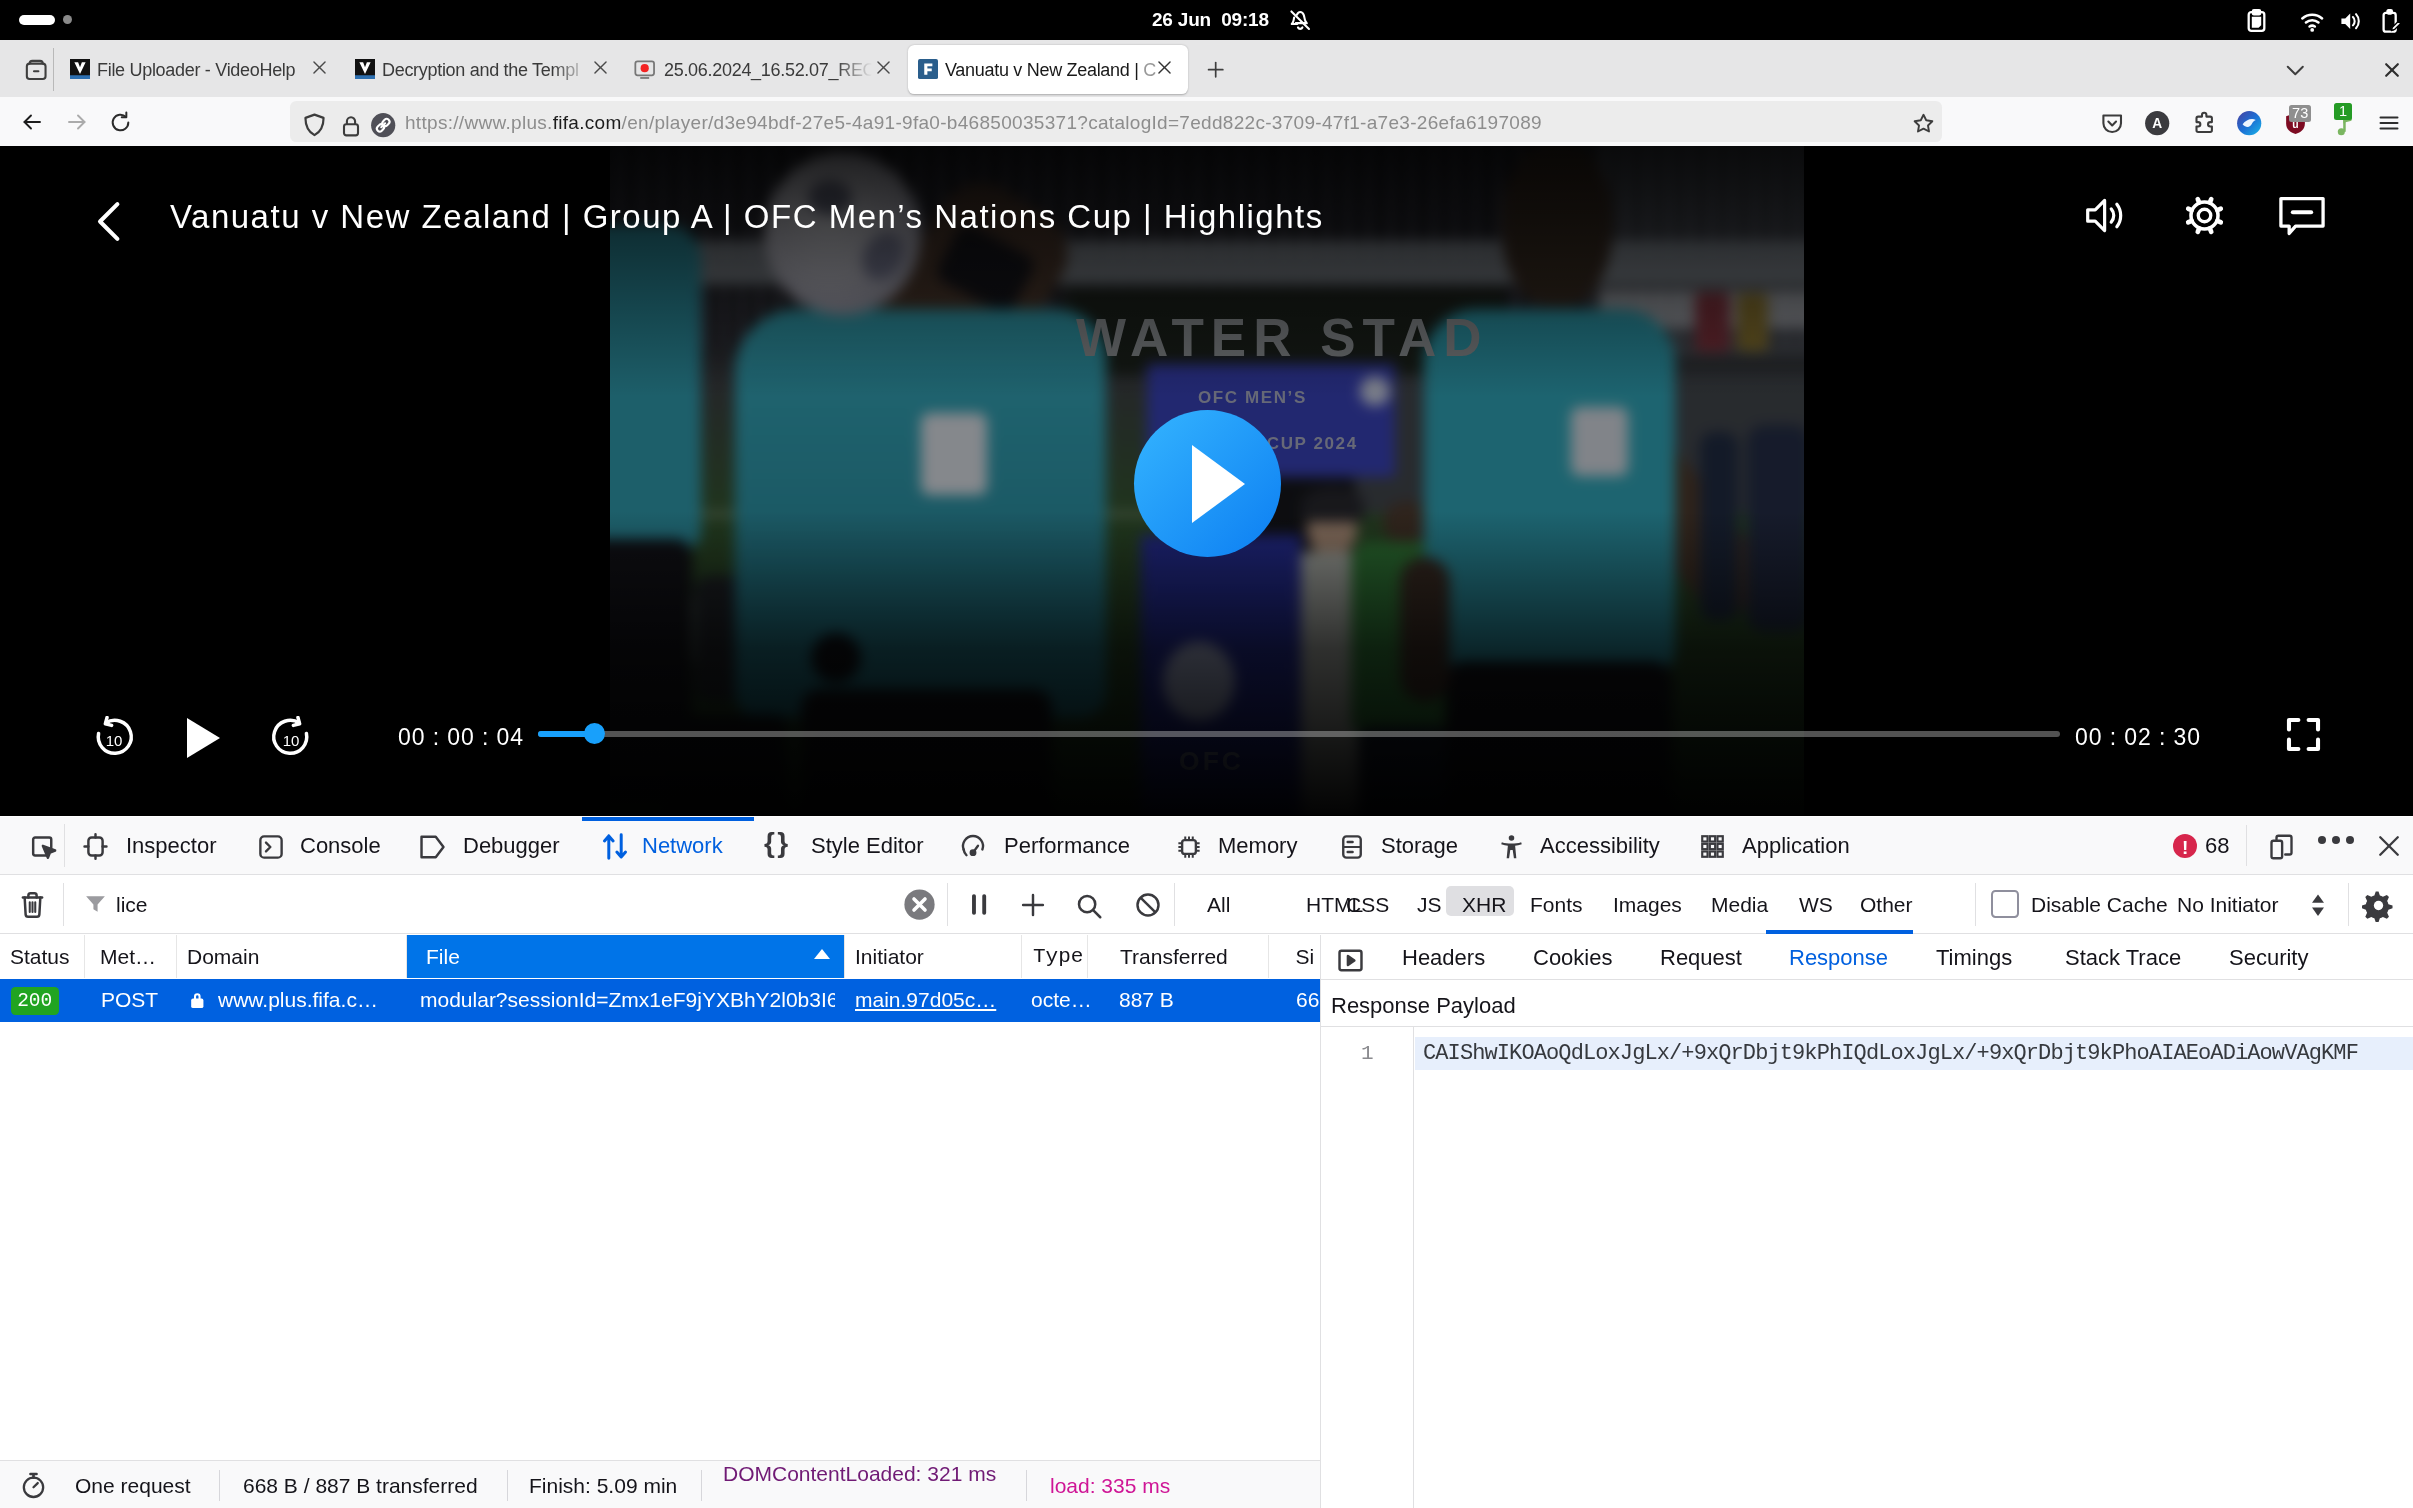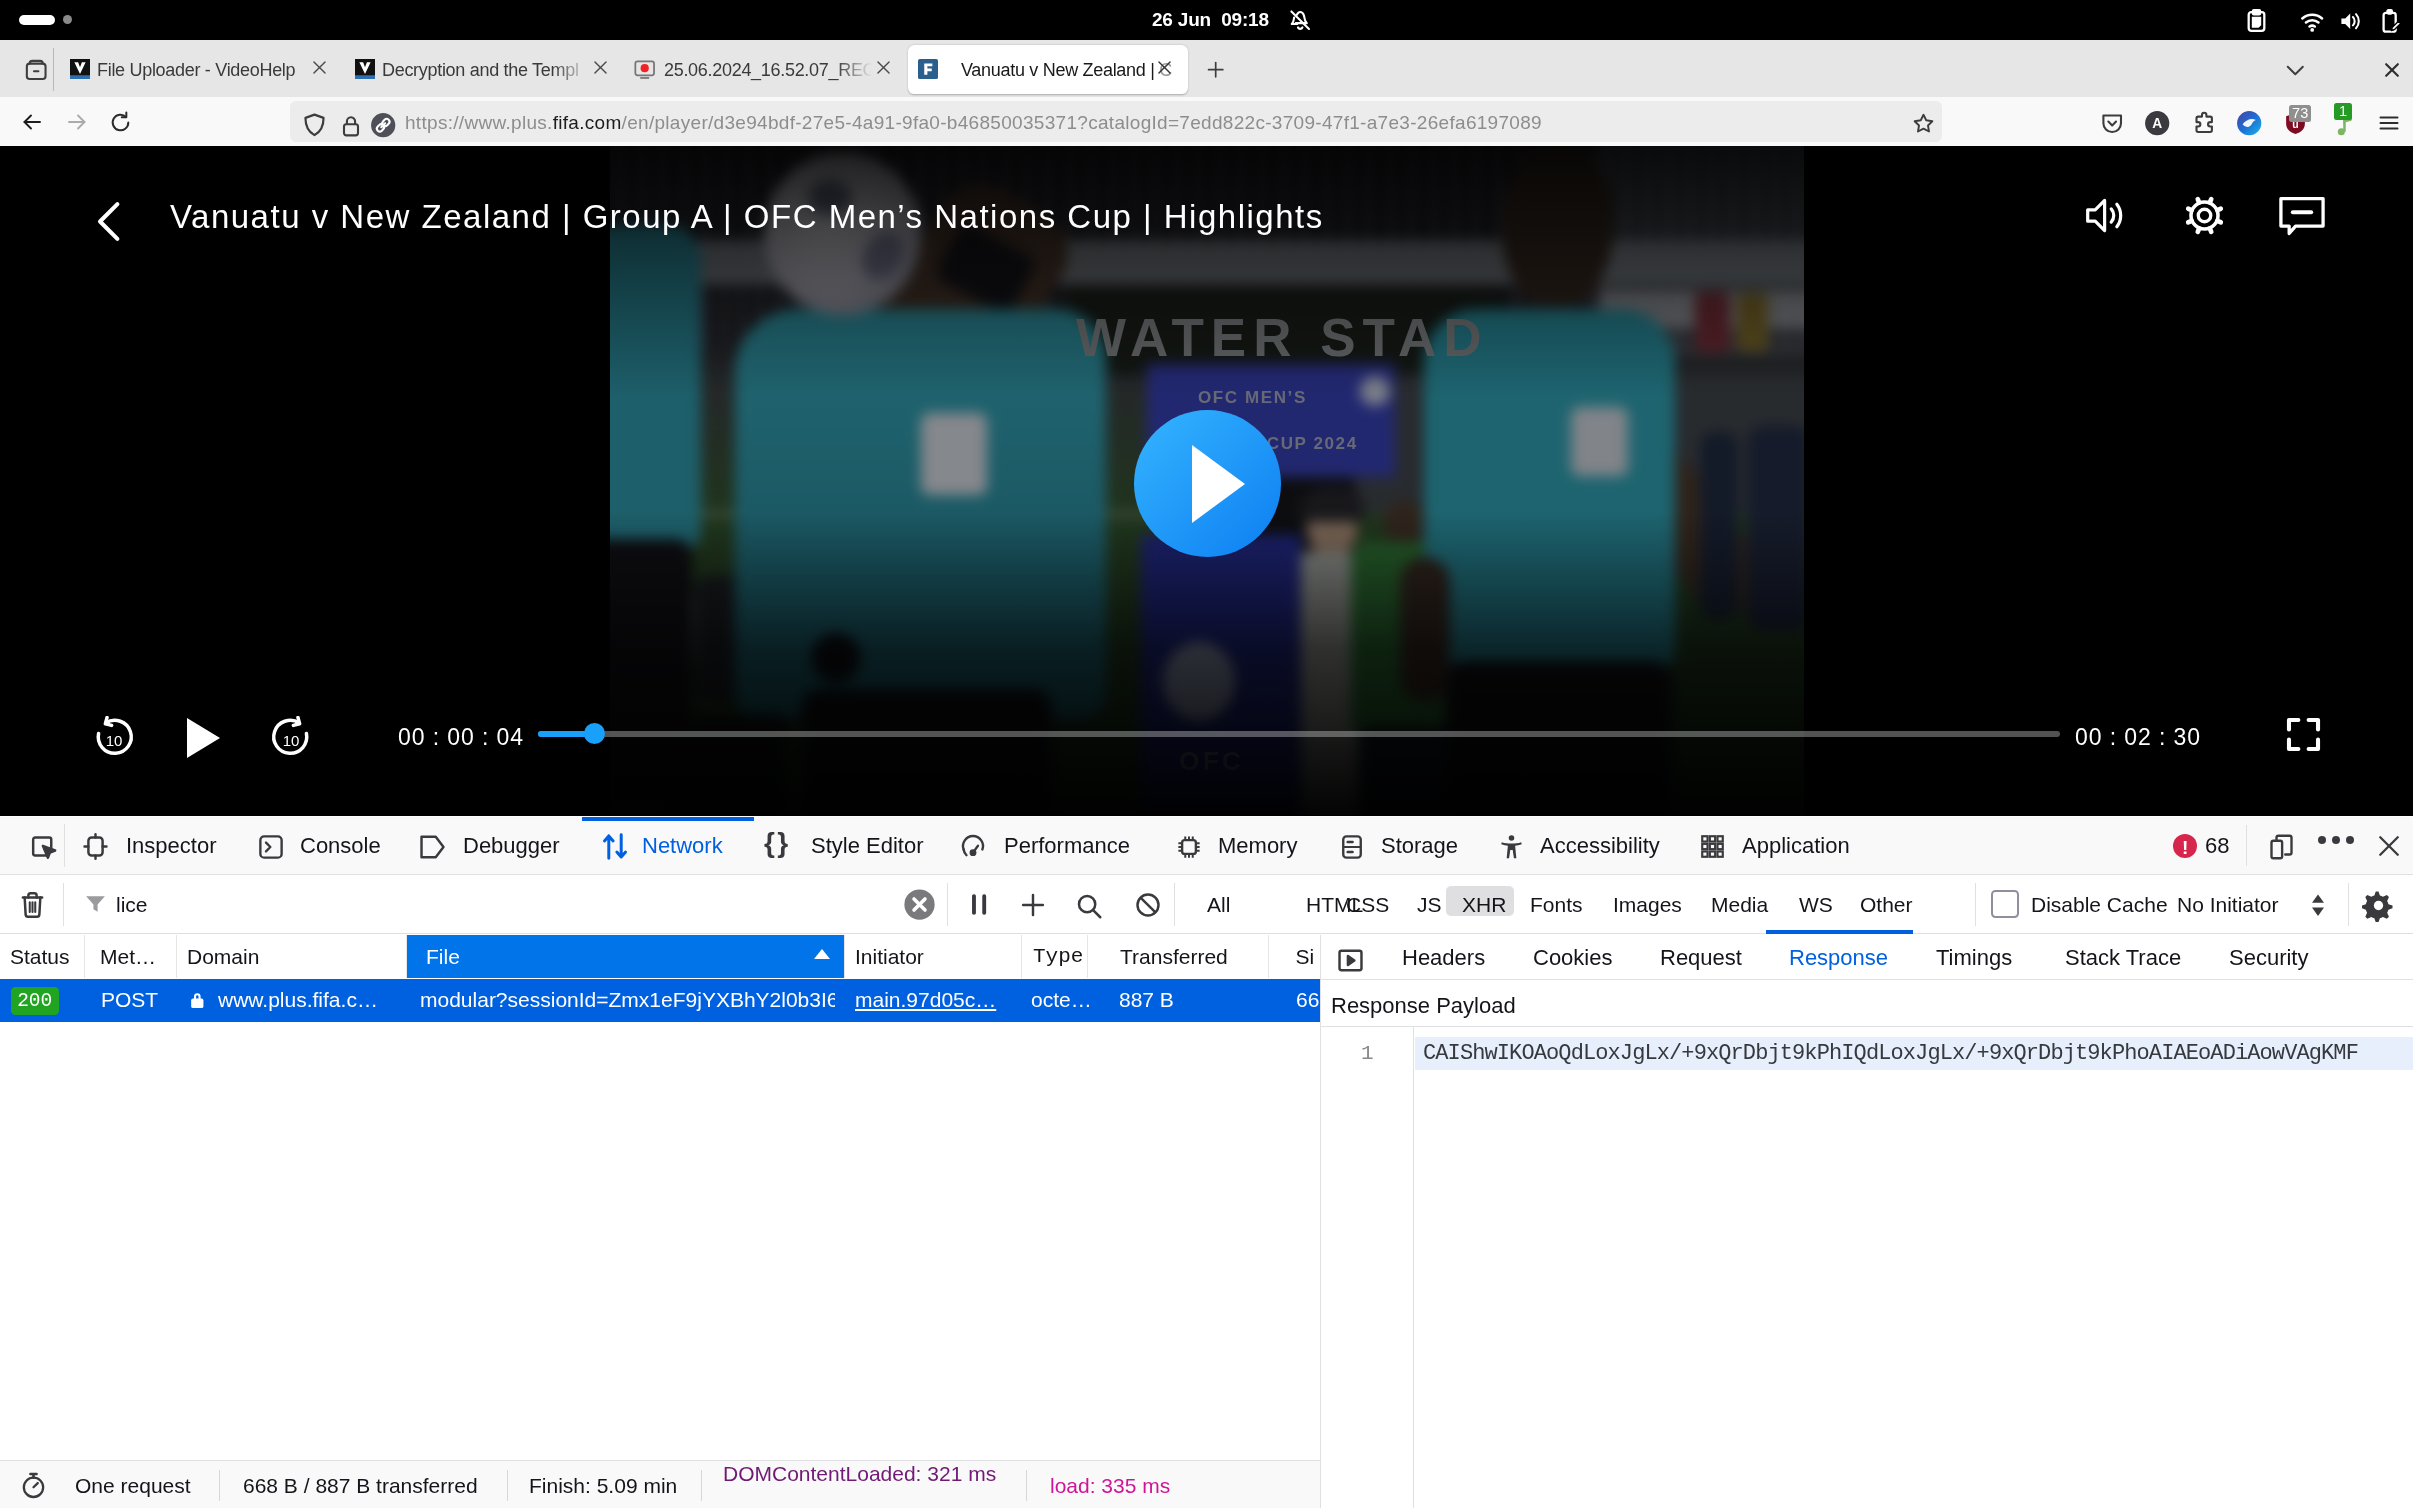--- a/index.html
+++ b/index.html
@@ -143,21 +143,21 @@
       <svg width="19" height="19" viewBox="0 0 24 24" stroke="#4a4a4a" stroke-width="1.8" stroke-linecap="round">
           <line x1="5" y1="5" x2="19" y2="19"></line>
           <line x1="19" y1="5" x2="5" y2="19"></line>
         </svg>
     </div>
 
     <svg class="abs" style="left:918px; top:19px;" width="20" height="20" viewBox="0 0 32 32">
       <rect width="32" height="32" rx="3" fill="#2a5e8c"></rect>
       <path d="M10 7h13v4.5h-8v3.5h7v4.5h-7V25h-5z" fill="#fff"></path>
     </svg>
-    <div class="tabtext abs" style="left:945px; top:19.5px; color:#191919; width:211px; overflow:hidden;margin-left:16px;">Vanuatu v New Zealand | <span style="color:#999">C</span></div>
+    <div class="tabtext abs" style="left:945px; top:19.5px; color:#191919; width:211px; overflow:hidden;">Vanuatu v New Zealand | <span style="color:#999">C</span></div>
     <div class="tabclose abs" style="left:1155px; top:17.6px;">
       <svg width="19" height="19" viewBox="0 0 24 24" stroke="#333" stroke-width="1.8" stroke-linecap="round">
           <line x1="5" y1="5" x2="19" y2="19"></line>
           <line x1="19" y1="5" x2="5" y2="19"></line>
         </svg>
     </div>
 
     <svg class="abs" style="left:1205px; top:19px;" width="21.4" height="21.4" viewBox="0 0 24 24" stroke="#3e3e3e" stroke-width="1.9" stroke-linecap="round">
         <line x1="12" y1="4" x2="12" y2="20"></line>
         <line x1="4" y1="12" x2="20" y2="12"></line>

